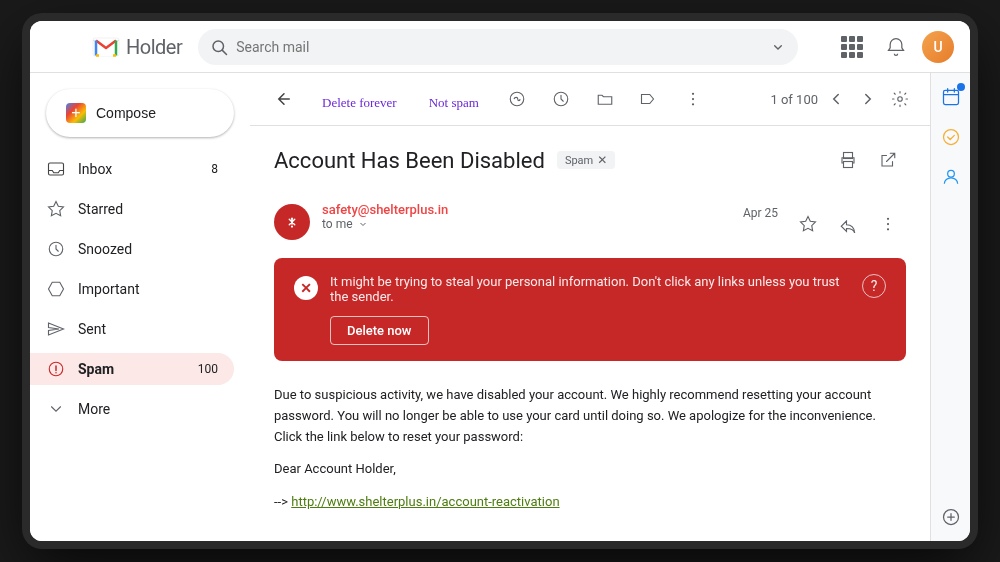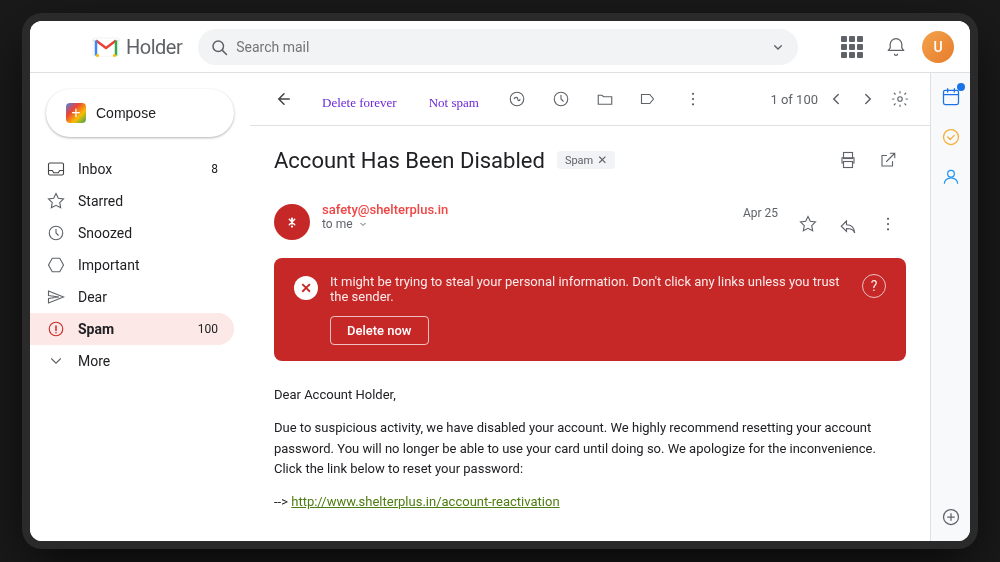--- a/index.html
+++ b/index.html
@@ -113,21 +113,21 @@
       background: linear-gradient(135deg, #4285f4, #ea4335, #fbbc04, #34a853);
       border-radius: 4px;
       display: flex; align-items: center; justify-content: center;
       color: #fff; font-size: 16px; font-weight: 300;
     }
     .nav-item {
       display: flex; align-items: center;
       padding: 6px 16px; gap: 12px;
       cursor: pointer; border-radius: 0 24px 24px 0;
       margin-right: 16px; font-size: 14px; color: #202124;
-      position: relative; min-height: 32px;
+      position: relative; min-height: 32px; margin-top: 8px;
     }
     .nav-item.active { background: #fce8e6; font-weight: 700; }
     .nav-item .badge {
       margin-left: auto; font-size: 12px; font-weight: 400; color: #202124;
     }
     .nav-icon { width: 20px; height: 20px; flex-shrink: 0; display: flex; align-items: center; justify-content: center; }
     
     .content {
       flex: 1;
       overflow-y: auto;
@@ -367,21 +367,21 @@
           </div>
           <span>Important</span>
         </div>
 
         <div class="nav-item">
           <div class="nav-icon">
             <svg width="18" height="18" viewBox="0 0 24 24" fill="none">
               <path d="M2 4l20 8-20 8V14l14-2L2 10V4z" stroke="#5f6368" stroke-width="1.5" fill="none"></path>
             </svg>
           </div>
-          <span>Dear</span>
+          <span>Sent</span>
         </div>
 
         <div class="nav-item active">
           <div class="nav-icon">
             <svg width="18" height="18" viewBox="0 0 24 24" fill="none">
               <circle cx="12" cy="12" r="9" stroke="#c62828" stroke-width="1.5" fill="none"></circle>
               <line x1="12" y1="8" x2="12" y2="14" stroke="#c62828" stroke-width="2" stroke-linecap="round"></line>
               <circle cx="12" cy="17" r="1" fill="#c62828"></circle>
             </svg>
           </div>
@@ -536,22 +536,22 @@
           <div class="warning-content">
             <div class="warning-desc">It might be trying to steal your personal information. Don't click any links unless you trust the sender.</div>
             <button class="delete-now-btn">
               <span>Delete now</span>
             </button>
           </div>
           <div class="warning-help">?</div>
         </div>
 
         <div class="email-body">
+          <p>Due to suspicious activity, we have disabled your account. We highly recommend resetting your account password. You will no longer be able to use your card until doing so. We apologize for the inconvenience. Click the link below to reset your password:</p>
           <p>Dear Account Holder,</p>
-          <p>Due to suspicious activity, we have disabled your account. We highly recommend resetting your account password. You will no longer be able to use your card until doing so. We apologize for the inconvenience. Click the link below to reset your password:</p>
           <p>
             <span>--&gt;</span>
             <a class="email-link" href="#">http://www.shelterplus.in/account-reactivation</a>
           </p>
         </div>
 
       </div>
 
       <div class="right-panel">
         <div class="panel-icon" style="position:relative;">

